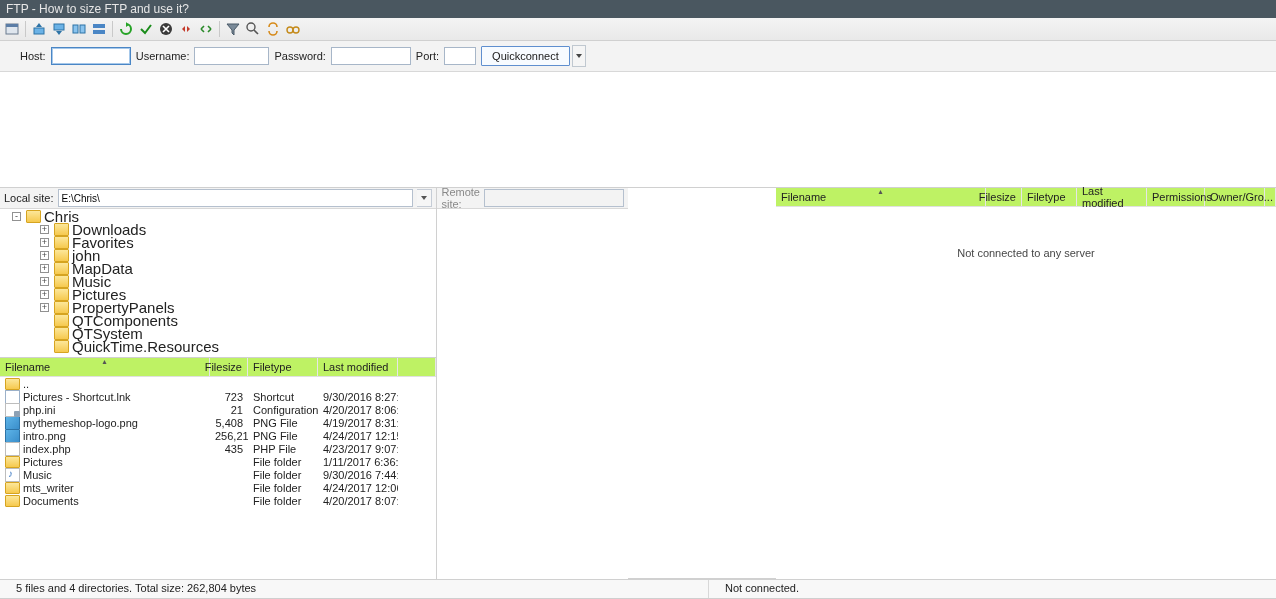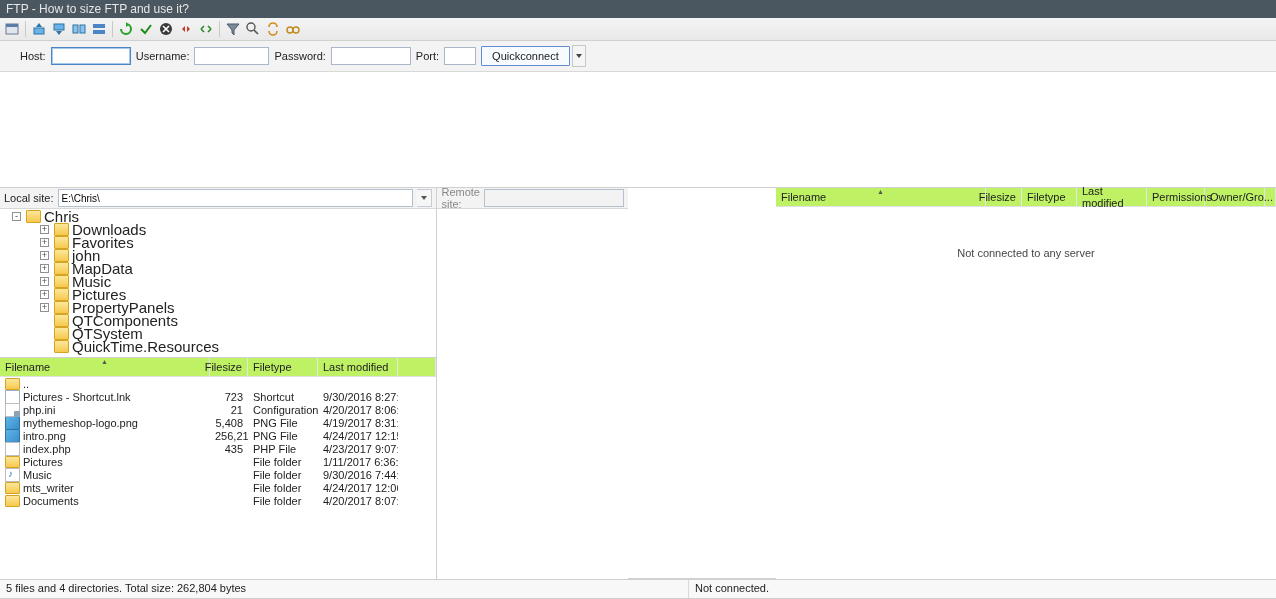--- a/index.html
+++ b/index.html
@@ -60,21 +60,21 @@
   .ico.ini{background:#fff;border:1px solid #bdbdbd;position:relative}
   .ico.ini::after{content:'';position:absolute;right:-1px;bottom:-1px;width:6px;height:6px;background:#8ea2b5;border-radius:1px}
   .ico.png{background:linear-gradient(135deg,#5db4e8,#3a8ecb);border:1px solid #2d73a6;border-radius:1px}
   .ico.php{background:#fff;border:1px solid #bdbdbd}
   .ico.music{background:#fff;border:1px solid #bdbdbd;position:relative}
   .ico.music::after{content:'♪';position:absolute;left:2px;top:-1px;font-size:10px;color:#3a78c2}
   
   .remote-empty{flex:1;display:flex;align-items:flex-start;justify-content:center;padding-top:40px;color:#474747;font-size:11px}
   
   .statusrow{height:18px;display:flex;border-top:1px solid #d0d0d0}
-  .status-cell{flex:1;padding:2px 6px;font-size:11px;background:#f8f8f8;border-right:1px solid #d8d8d8}
+  .status-cell{flex:1;padding:2px 16px;font-size:11px;background:#f8f8f8;border-right:1px solid #d8d8d8}
   .status-cell:last-child{border-right:none}
   
   .lc-name{width:210px}
   .lc-size{width:38px}
   .lc-type{width:70px}
   .lc-mod{width:80px}
   
   .rc-name{width:210px}
   .rc-size{width:36px}
   .rc-type{width:55px}

